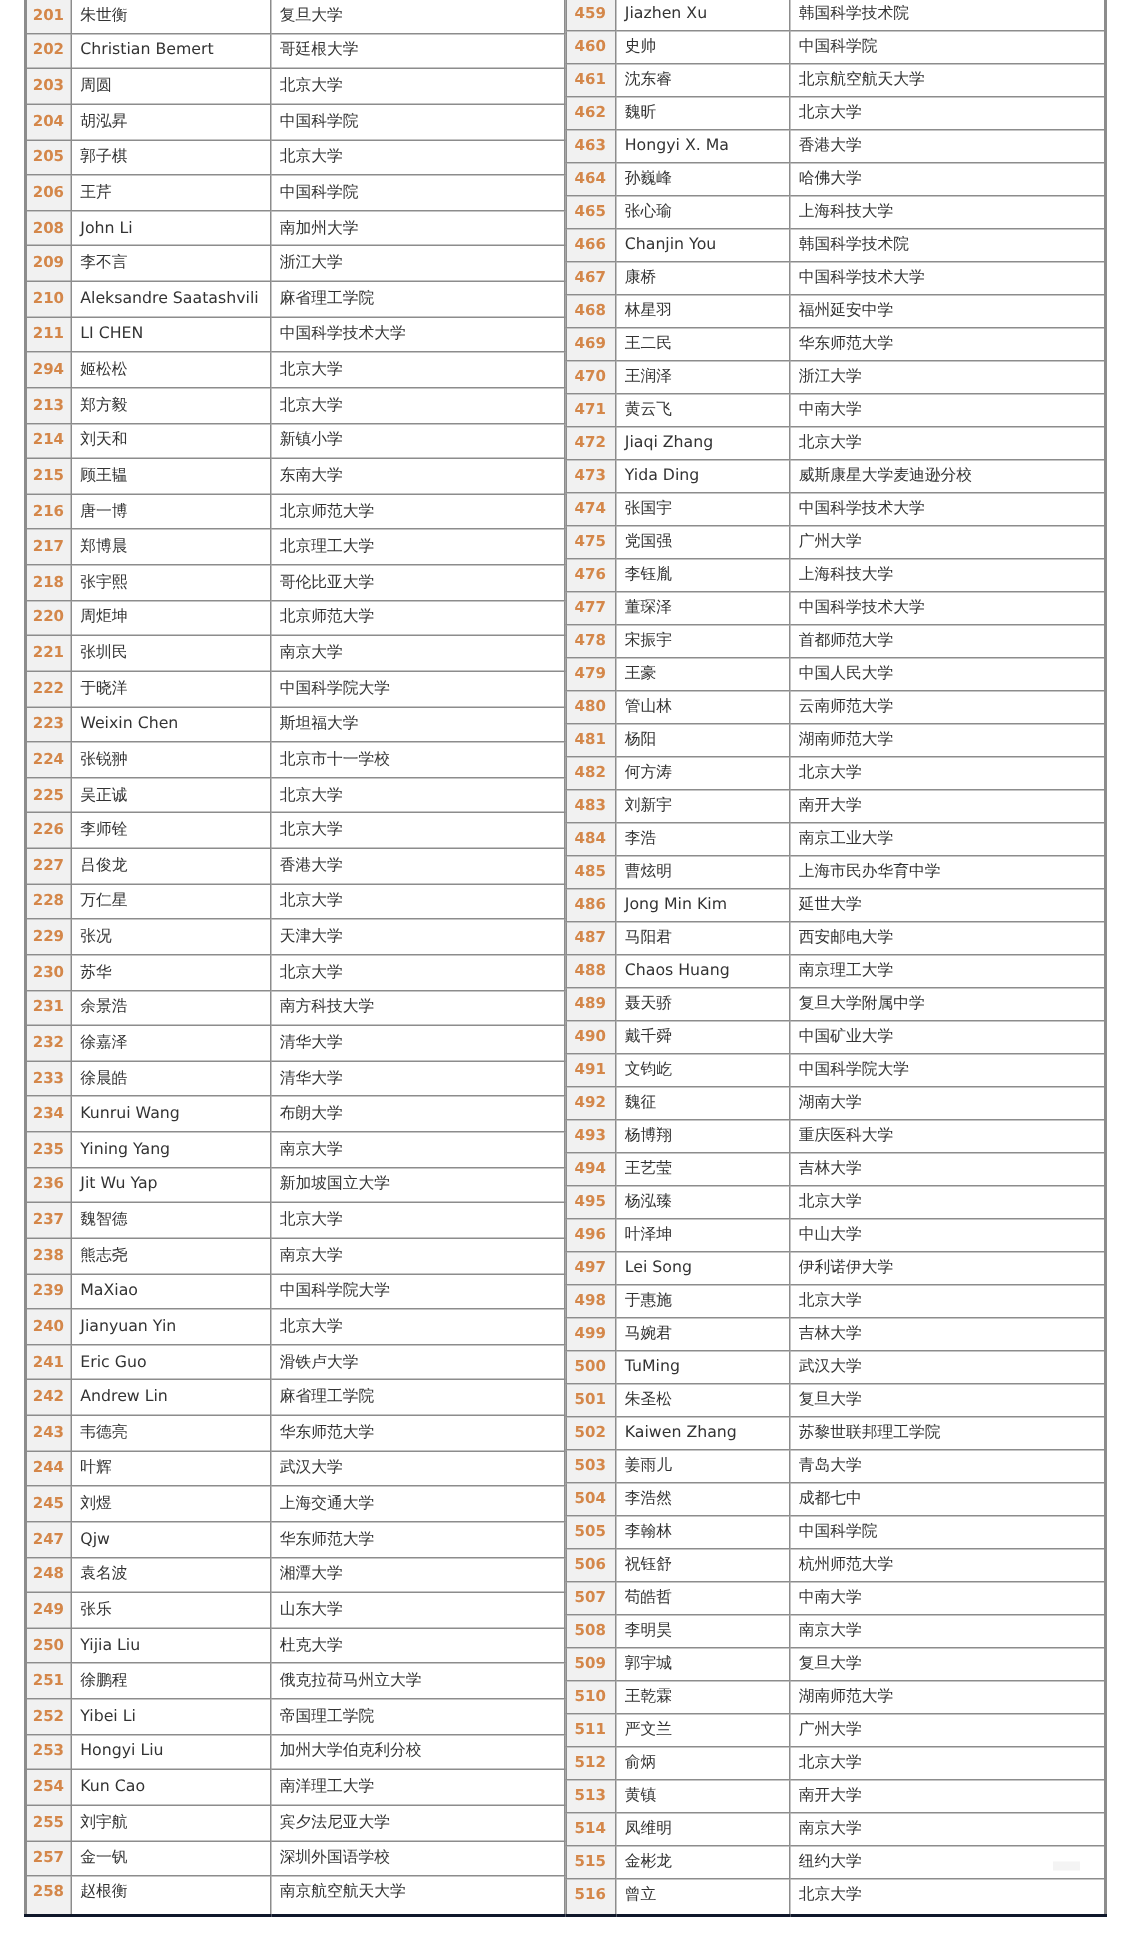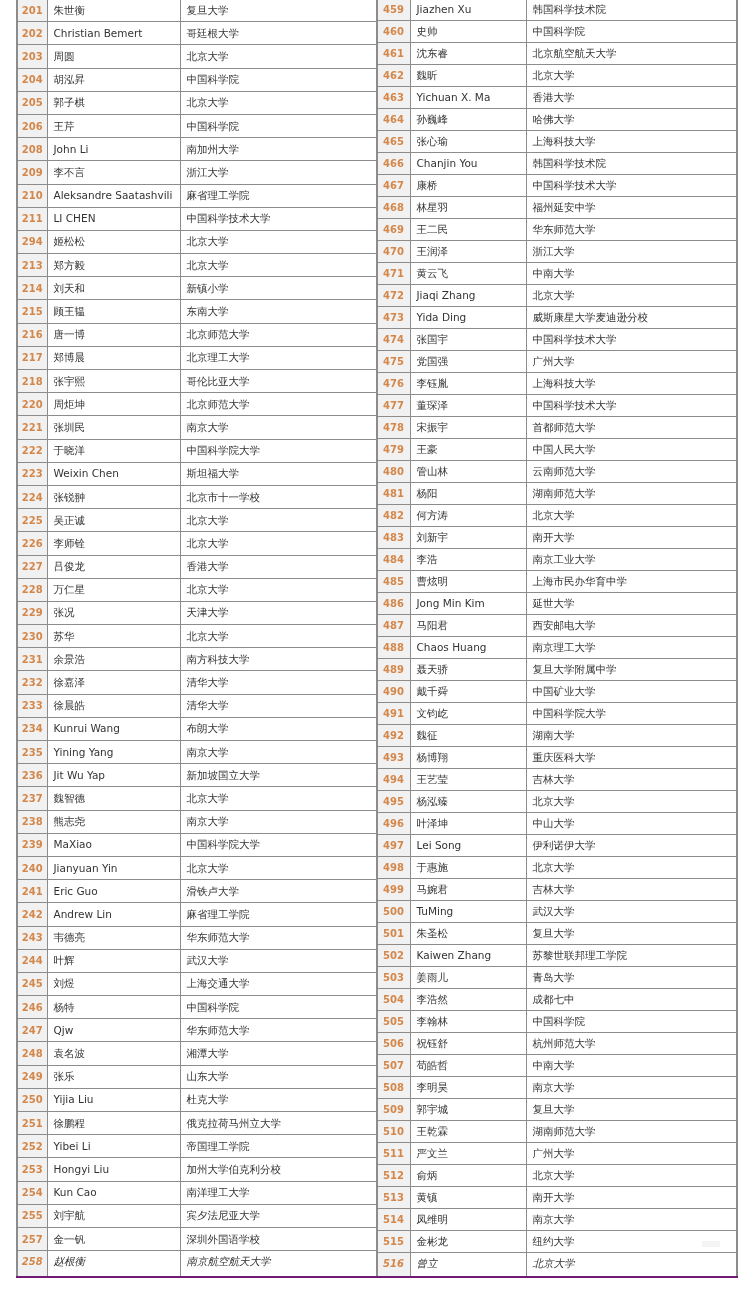--- a/index.html
+++ b/index.html
@@ -13,21 +13,21 @@
   td.rank { background:#f1f1f1; color:#d4874a; font-weight:bold; text-align:center;
             padding:0; font-size:10px; }
   #left-table { width:359px; border-left:2px solid #8c8c8c; }
   #left-table col.c1 { width:30px; }
   #left-table col.c2 { width:133px; }
   #left-table col.c3 { width:196px; }
   #right-table { width:360px; border-right:2px solid #8c8c8c; }
   #right-table col.c1 { width:33px; }
   #right-table col.c2 { width:116px; }
   #right-table col.c3 { width:211px; }
-  tr.last td { height:23px; border-bottom:2px solid #701a75; vertical-align:top;font-style:italic; }
+  tr.last td { height:23px; border-bottom:2px solid #0f172a; vertical-align:top; }
   .wm { position:absolute; right:30px; bottom:50px; width:18px; height:6px;
         background:#f4f4f4; }
 </style>
 </head>
 <body>
 
 <div class="wrap">
   <div class="tables">
     <table id="left-table">
       <colgroup>
@@ -245,25 +245,20 @@
             <td class="rank">244</td>
             <td class="name">叶辉</td>
             <td class="inst">武汉大学</td>
           </tr>
           <tr>
             <td class="rank">245</td>
             <td class="name">刘煜</td>
             <td class="inst">上海交通大学</td>
           </tr>
           <tr>
-            <td class="rank">246</td>
-            <td class="name">杨特</td>
-            <td class="inst">中国科学院</td>
-          </tr>
-          <tr>
             <td class="rank">247</td>
             <td class="name">Qjw</td>
             <td class="inst">华东师范大学</td>
           </tr>
           <tr>
             <td class="rank">248</td>
             <td class="name">袁名波</td>
             <td class="inst">湘潭大学</td>
           </tr>
           <tr>
@@ -335,21 +330,21 @@
             <td class="name">沈东睿</td>
             <td class="inst">北京航空航天大学</td>
           </tr>
           <tr>
             <td class="rank">462</td>
             <td class="name">魏昕</td>
             <td class="inst">北京大学</td>
           </tr>
           <tr>
             <td class="rank">463</td>
-            <td class="name">Yichuan X. Ma</td>
+            <td class="name">Hongyi X. Ma</td>
             <td class="inst">香港大学</td>
           </tr>
           <tr>
             <td class="rank">464</td>
             <td class="name">孙巍峰</td>
             <td class="inst">哈佛大学</td>
           </tr>
           <tr>
             <td class="rank">465</td>
             <td class="name">张心瑜</td>

